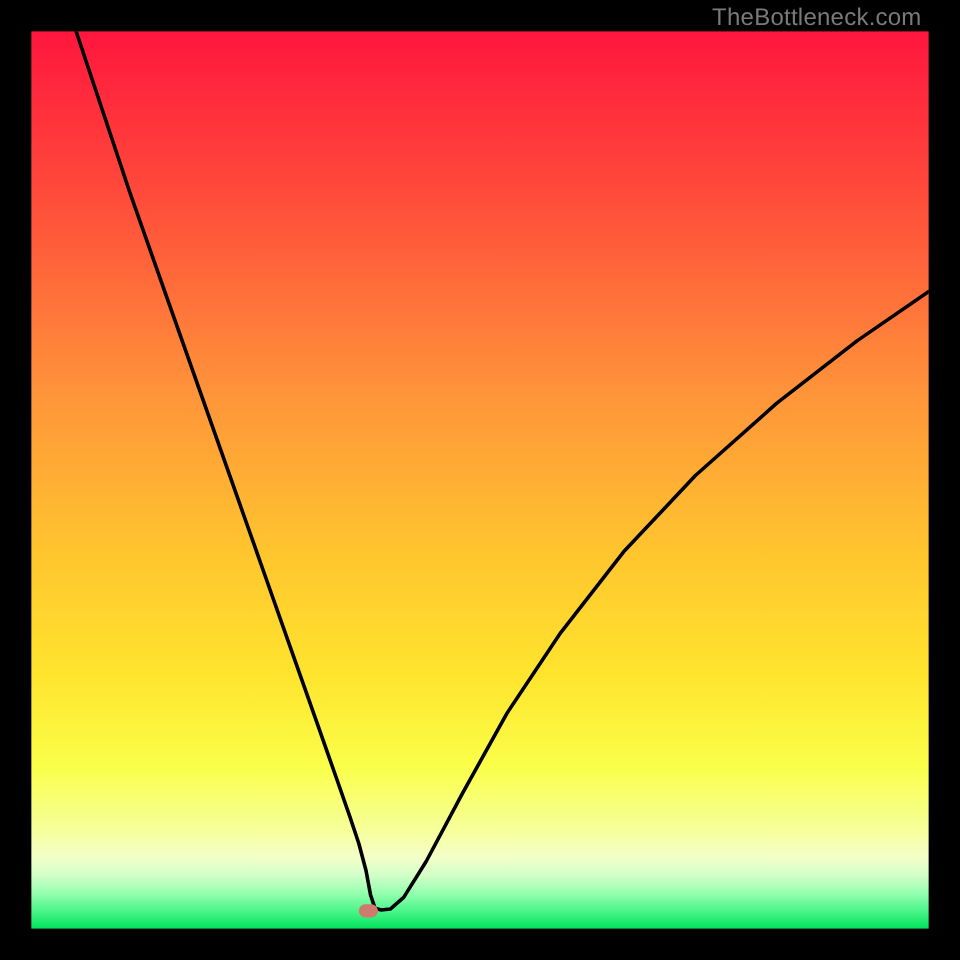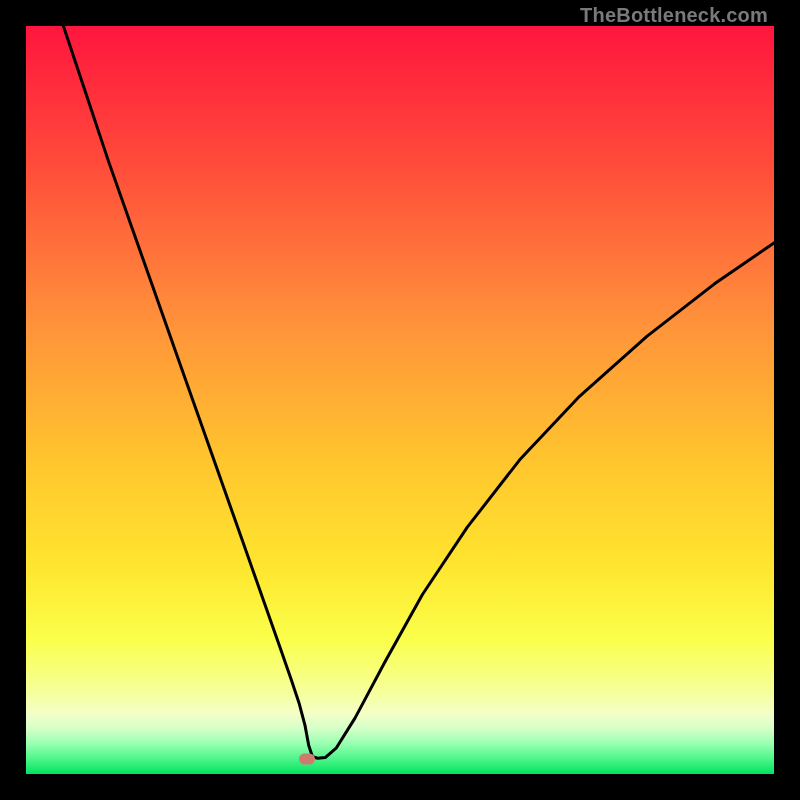--- a/index.html
+++ b/index.html
@@ -25,21 +25,21 @@
     top: 0;
     width: 748px;
     height: 748px;
   }
   .watermark {
     position: absolute;
     top: 4px;
     right: 32px;
     color: #7a7a7a;
     font-size: 20px;
-    font-weight: 700;
+    font-weight: 400;
     letter-spacing: 0.2px;
     user-select: none;
   }
   .marker {
     position: absolute;
     width: 16px;
     height: 11px;
     background: #cf7a6f;
     border-radius: 6px;
     transform: translate(-50%, -50%);

